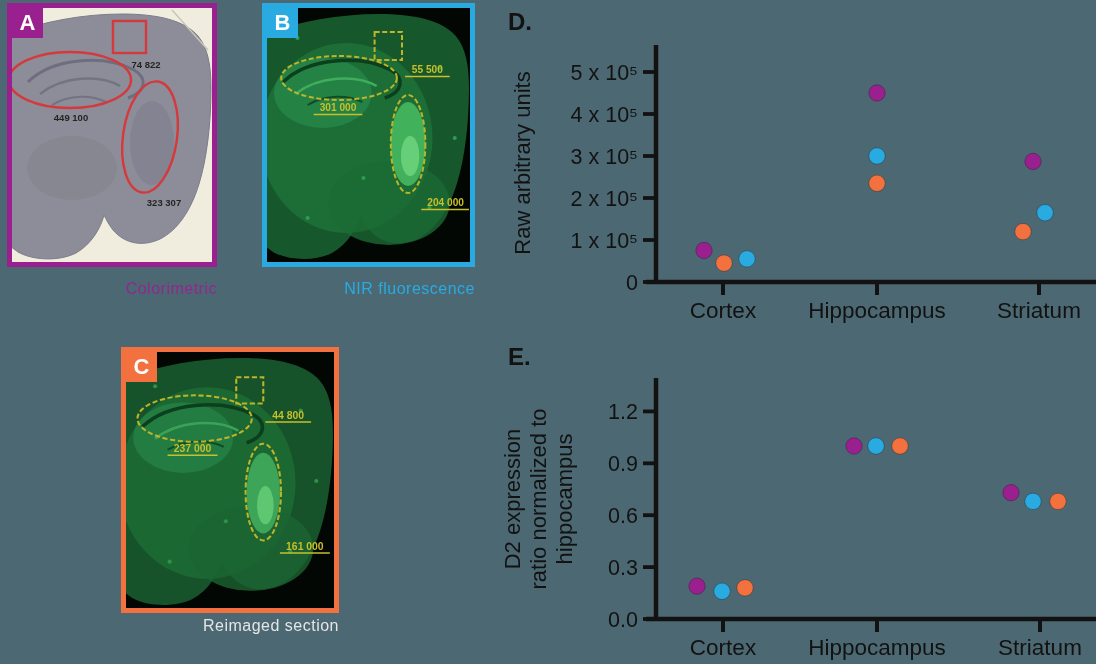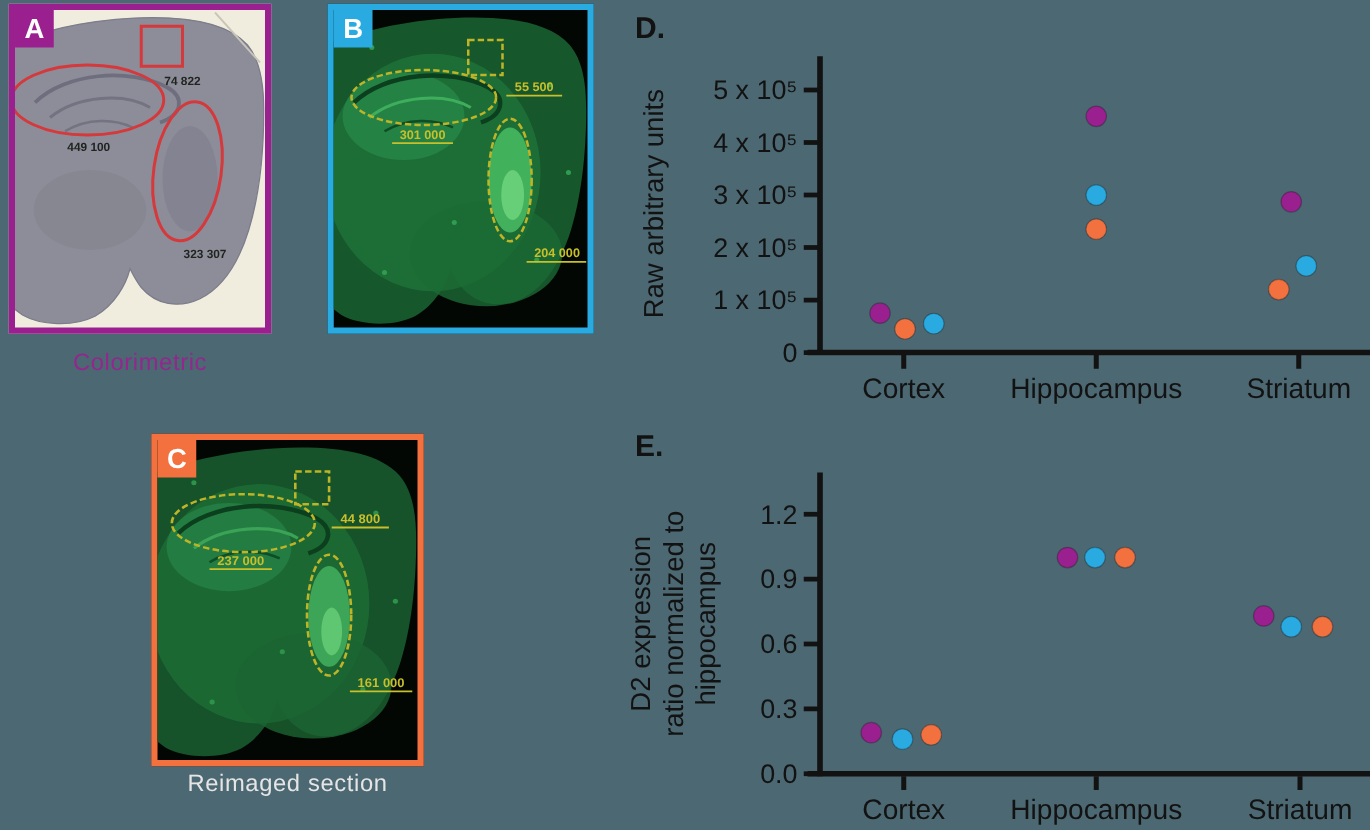--- a/index.html
+++ b/index.html
@@ -14,21 +14,21 @@
   .frame-c{left:121px; top:347px; width:208px; height:256px; border-color:#f3703f; background:#030704;}
   .panel-frame svg{position:absolute; left:0; top:0; width:100%; height:100%;}
   .badge{
     position:absolute; left:0; top:0; width:31px; height:30px;
     color:#ffffff; font-size:22px; font-weight:bold;
     display:flex; align-items:center; justify-content:center; z-index:3;
   }
   .badge-a{background:#9b208f;}
   .badge-b{background:#29abe2;}
   .badge-c{background:#f3703f;}
-  .caption{position:absolute; text-align:center; font-size:19px; letter-spacing:.5px;}
+  .caption{position:absolute; text-align:right; font-size:16px; letter-spacing:.5px;}
   .caption-a{left:7px; top:280px; width:210px; color:#93278f;}
   .caption-b{left:262px; top:280px; width:213px; color:#29abe2;}
   .caption-c{left:121px; top:617px; width:218px; color:#e5e5e5;}
   .chart{position:absolute;}
   #chart-d{left:500px; top:0px;}
   #chart-e{left:500px; top:333px;}
   .panel-label{font:700 24px "Liberation Sans", sans-serif; fill:#121212;}
   .ylabel{font:400 22px "Liberation Sans", sans-serif; fill:#121212;}
   .tick-label{font:400 21.5px "Liberation Sans", sans-serif; fill:#121212;}
   .cat-label{font:400 22.5px "Liberation Sans", sans-serif; fill:#121212;}
@@ -84,20 +84,21 @@
       <ellipse cx="139" cy="136" rx="17" ry="49" fill="none" stroke="#bdb427" stroke-width="2" stroke-dasharray="5 2.5"></ellipse>
       <text class="ann-num-y" x="158" y="65" text-anchor="middle">55 500</text>
       <line x1="136" y1="68.5" x2="180" y2="68.5" stroke="#c8bf2a" stroke-width="1.5"></line>
       <text class="ann-num-y" x="70" y="103" text-anchor="middle">301 000</text>
       <line x1="46" y1="106.5" x2="94" y2="106.5" stroke="#c8bf2a" stroke-width="1.5"></line>
       <text class="ann-num-y" x="176" y="198" text-anchor="middle">204 000</text>
       <line x1="152" y1="201.5" x2="199" y2="201.5" stroke="#c8bf2a" stroke-width="1.5"></line>
     </svg>
     <span class="badge badge-b">B</span>
   </div>
+  <div class="caption caption-b">NIR fluorescence</div>
 
   <div class="panel-frame frame-c">
     <svg viewBox="0 0 200 254" preserveAspectRatio="none">
       <path d="M-2,26 C30,14 70,6 110,6 C145,6 172,12 186,28 C196,40 199,58 199,80 C199,115 195,150 187,176 C179,202 166,222 148,231 C131,239 113,236 101,222 C97,217 94,211 92,207 C89,219 80,236 64,245 C46,254 20,252 6,244 L-2,238 Z" fill="#16522a"></path>
       <ellipse cx="78" cy="130" rx="85" ry="95" fill="#1d6c35" opacity="0.85"></ellipse>
       <ellipse cx="55" cy="85" rx="48" ry="35" fill="#258146" opacity="0.8"></ellipse>
       <ellipse cx="120" cy="195" rx="60" ry="42" fill="#1b6432" opacity="0.8"></ellipse>
       <path d="M16,74 C40,50 92,46 122,62 C136,70 134,84 116,90" fill="none" stroke="#0c3f1d" stroke-width="3.5"></path>
       <path d="M28,86 C50,68 88,66 108,78" fill="none" stroke="#3aa356" stroke-width="2.5"></path>
       <path d="M40,97 C58,86 80,87 94,94" fill="none" stroke="#0f4d24" stroke-width="2"></path>

